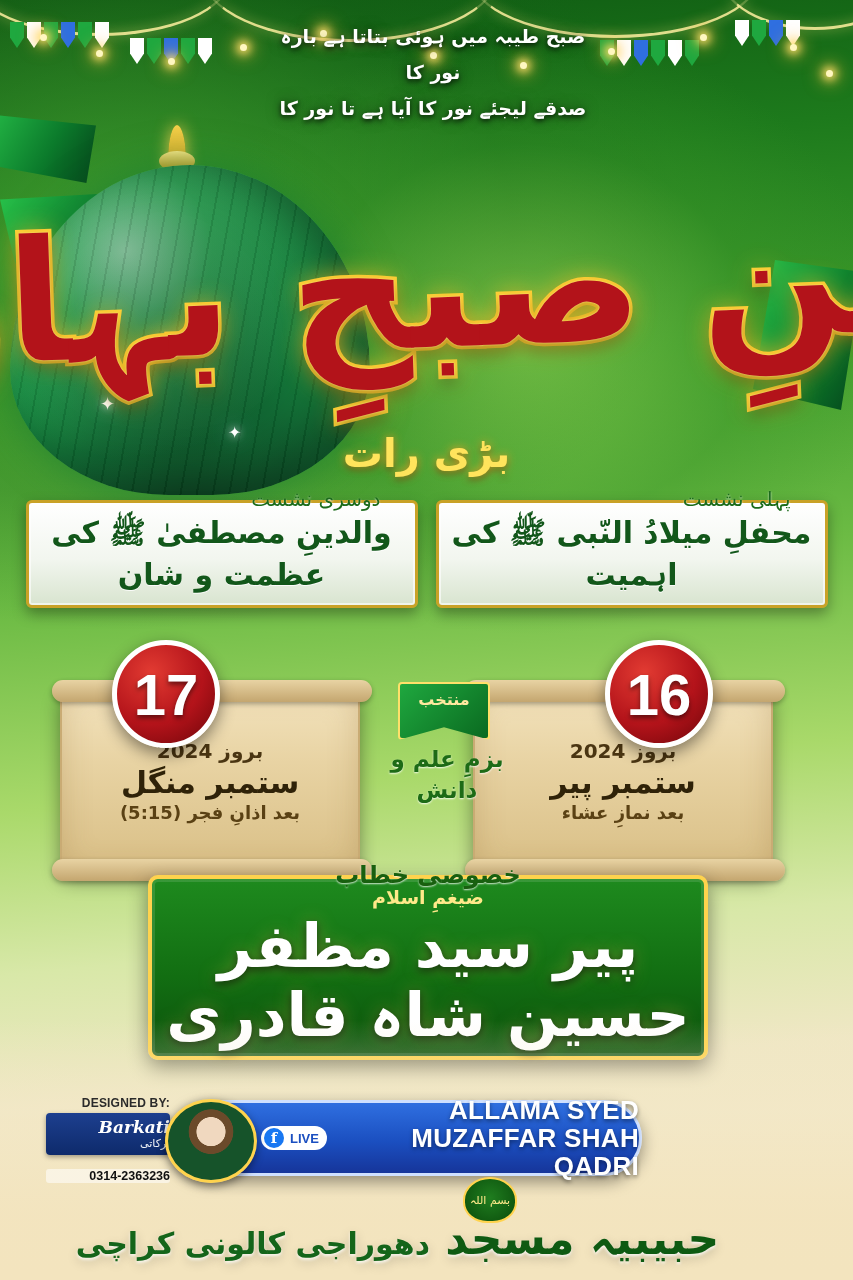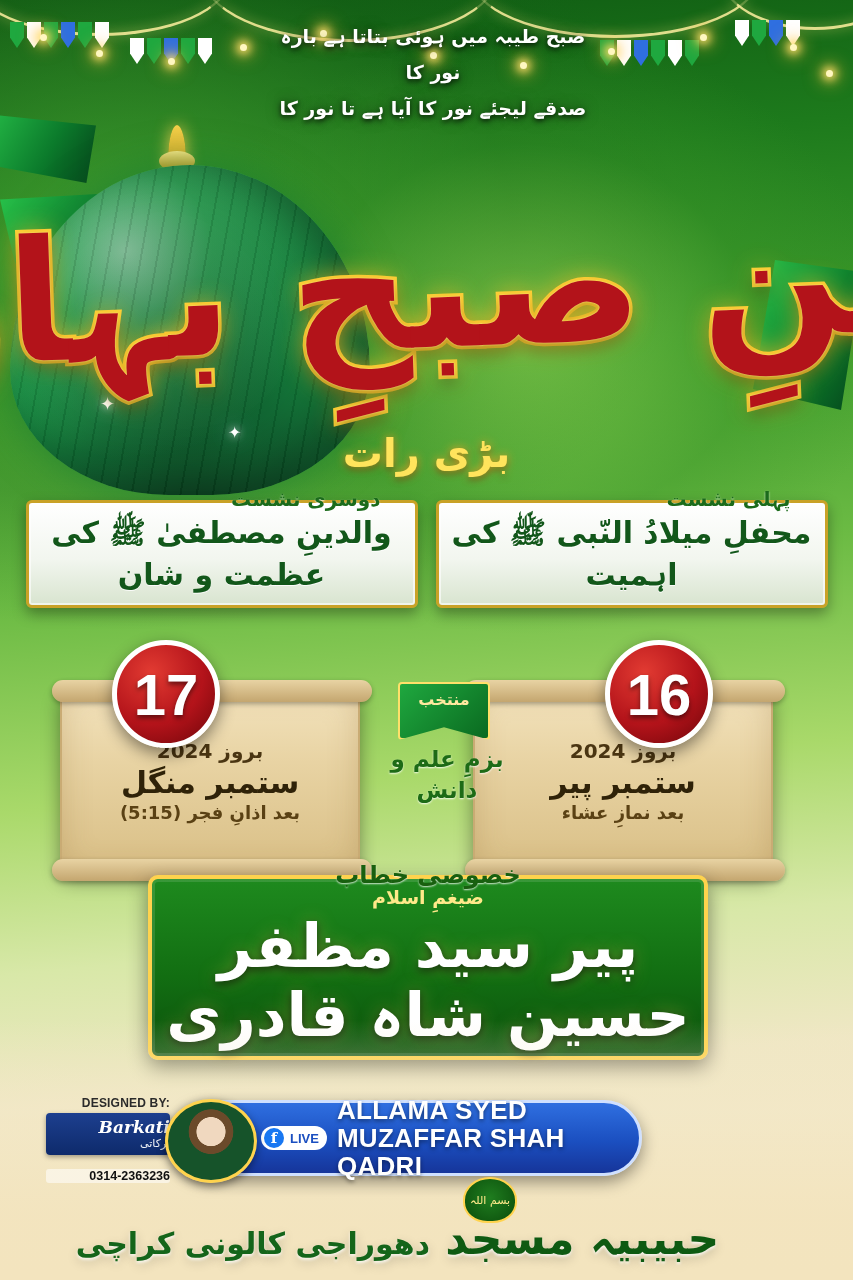--- a/index.html
+++ b/index.html
@@ -113,21 +113,21 @@
   .session {
     position: relative; width: 392px; height: 108px;
     background: linear-gradient(180deg, #ffffff 0%, #f2f6ef 55%, #d8e4cf 100%);
     border: 3px solid #c9a227; border-radius: 6px;
     box-shadow: 0 6px 14px rgba(0,0,0,0.35), inset 0 0 0 2px rgba(255,255,255,0.6);
     display: flex; align-items: center; justify-content: center;
     direction: rtl;
   }
   .session-tag {
     position: absolute; top: -16px; right: 34px;
-    font-family: "DejaVu Sans", sans-serif; font-size: 20px; font-weight: 700;
+    font-family: "DejaVu Sans", sans-serif; font-size: 20px; font-weight: 400;
     color: #1b6b1b; background: transparent;
     text-shadow: 0 1px 2px rgba(255,255,255,0.9);
   }
   .session-text {
     font-family: "DejaVu Sans", sans-serif; font-size: 30px; font-weight: 700;
     color: #12571a; direction: rtl; text-align: center; line-height: 1.4;
     padding: 0 12px;
     text-shadow: 0 1px 0 rgba(255,255,255,0.8);
   }
   
@@ -248,20 +248,21 @@
   }
   .fb-circle {
     width: 20px; height: 20px; border-radius: 50%;
     background: #1877f2; color: #fff; font-family: "DejaVu Serif", serif; font-weight: 700;
     font-size: 15px; display: flex; align-items: center; justify-content: center;
   }
   .live-names {
     color: #ffffff; font-family: "Liberation Sans", sans-serif;
     font-size: 26px; font-weight: 700; line-height: 1.08; letter-spacing: .3px;
     text-shadow: 0 2px 4px rgba(0,0,0,0.45);
+    text-align: right;
   }
   
   .venue {
     position: absolute; bottom: 14px; left: 0; width: 787px; text-align: center;
     direction: rtl; font-family: "DejaVu Sans", sans-serif;
   }
   .venue-seal {
     position: absolute; top: -34px; right: 270px; width: 54px; height: 46px;
     background: radial-gradient(circle at 50% 45%, #1f7d1f, #0b4c0b);
     border-radius: 50% 50% 45% 45%;

